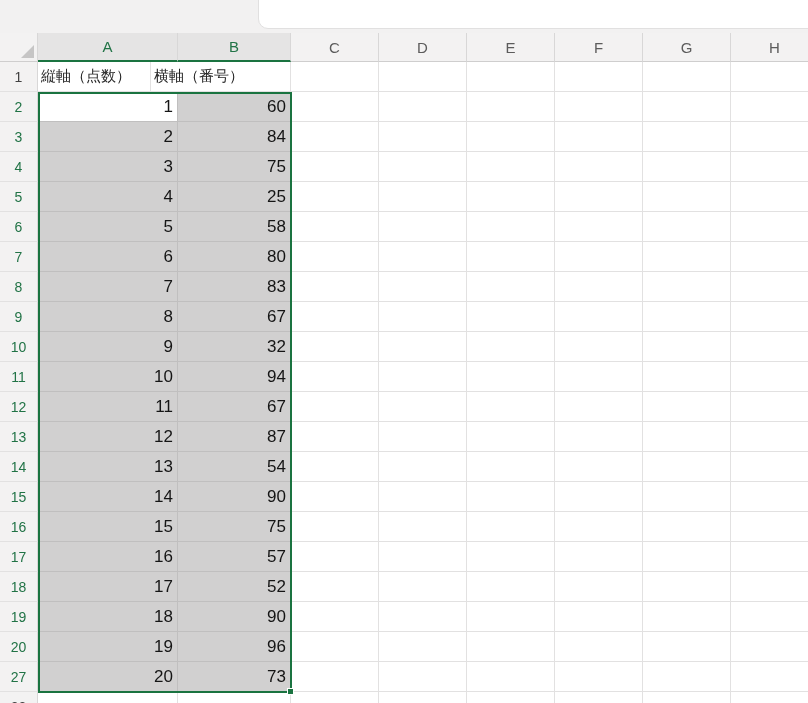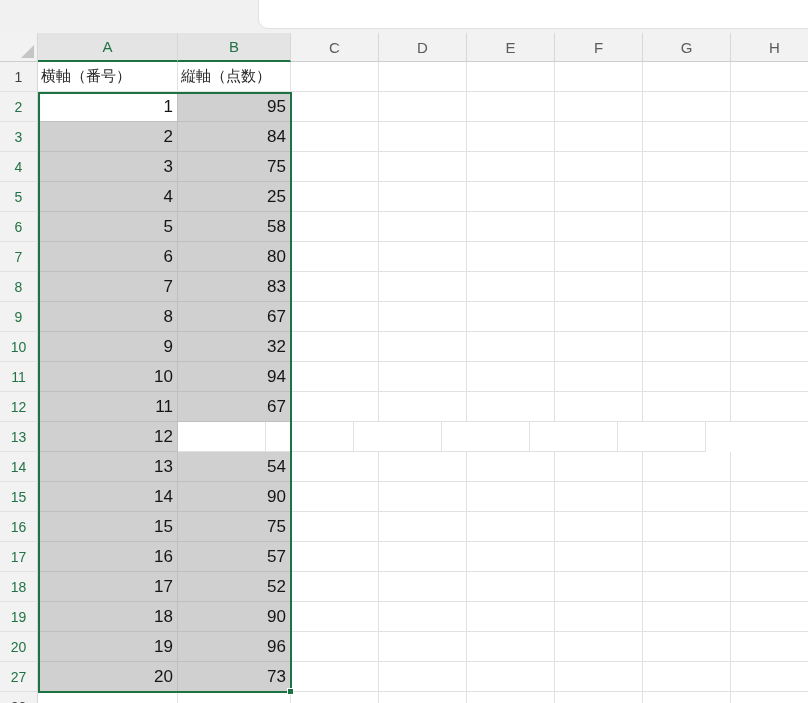--- a/index.html
+++ b/index.html
@@ -78,33 +78,33 @@
         <div class="ch" style="min-width: 88px; width: 88px;">D</div>
         <div class="ch" style="min-width: 88px; width: 88px;">E</div>
         <div class="ch" style="min-width: 88px; width: 88px;">F</div>
         <div class="ch" style="min-width: 88px; width: 88px;">G</div>
         <div class="ch" style="min-width: 88px; width: 88px;">H</div>
       </div>
     <div id="rows">
 
     <div class="row">
           <div class="rh">1</div>
+          <div class="cell t" style="min-width: 113px; width: 113px;">縦軸（点数）</div>
           <div class="cell t" style="min-width: 140px; width: 140px;">横軸（番号）</div>
-          <div class="cell t" style="min-width: 113px; width: 113px;">縦軸（点数）</div>
           <div class="cell" style="min-width: 88px; width: 88px;"></div>
           <div class="cell" style="min-width: 88px; width: 88px;"></div>
           <div class="cell" style="min-width: 88px; width: 88px;"></div>
           <div class="cell" style="min-width: 88px; width: 88px;"></div>
           <div class="cell" style="min-width: 88px; width: 88px;"></div>
           <div class="cell" style="min-width: 88px; width: 88px;"></div>
         </div>
         <div class="row">
           <div class="rh grn">2</div>
           <div class="cell num selcell active" style="min-width: 140px; width: 140px;">1</div>
-          <div class="cell num selcell" style="min-width: 113px; width: 113px;">95</div>
+          <div class="cell num selcell" style="min-width: 113px; width: 113px;">60</div>
           <div class="cell" style="min-width: 88px; width: 88px;"></div>
           <div class="cell" style="min-width: 88px; width: 88px;"></div>
           <div class="cell" style="min-width: 88px; width: 88px;"></div>
           <div class="cell" style="min-width: 88px; width: 88px;"></div>
           <div class="cell" style="min-width: 88px; width: 88px;"></div>
           <div class="cell" style="min-width: 88px; width: 88px;"></div>
         </div>
         <div class="row">
           <div class="rh grn">3</div>
           <div class="cell num selcell" style="min-width: 140px; width: 140px;">2</div>
@@ -211,20 +211,21 @@
           <div class="cell" style="min-width: 88px; width: 88px;"></div>
           <div class="cell" style="min-width: 88px; width: 88px;"></div>
           <div class="cell" style="min-width: 88px; width: 88px;"></div>
           <div class="cell" style="min-width: 88px; width: 88px;"></div>
           <div class="cell" style="min-width: 88px; width: 88px;"></div>
           <div class="cell" style="min-width: 88px; width: 88px;"></div>
         </div>
         <div class="row">
           <div class="rh grn">13</div>
           <div class="cell num selcell" style="min-width: 140px; width: 140px;">12</div>
+          <div class="cell num selcell" style="min-width: 113px; width: 113px;">87</div>
           <div class="cell" style="min-width: 88px; width: 88px;"></div>
           <div class="cell" style="min-width: 88px; width: 88px;"></div>
           <div class="cell" style="min-width: 88px; width: 88px;"></div>
           <div class="cell" style="min-width: 88px; width: 88px;"></div>
           <div class="cell" style="min-width: 88px; width: 88px;"></div>
           <div class="cell" style="min-width: 88px; width: 88px;"></div>
         </div>
         <div class="row">
           <div class="rh grn">14</div>
           <div class="cell num selcell" style="min-width: 140px; width: 140px;">13</div>

